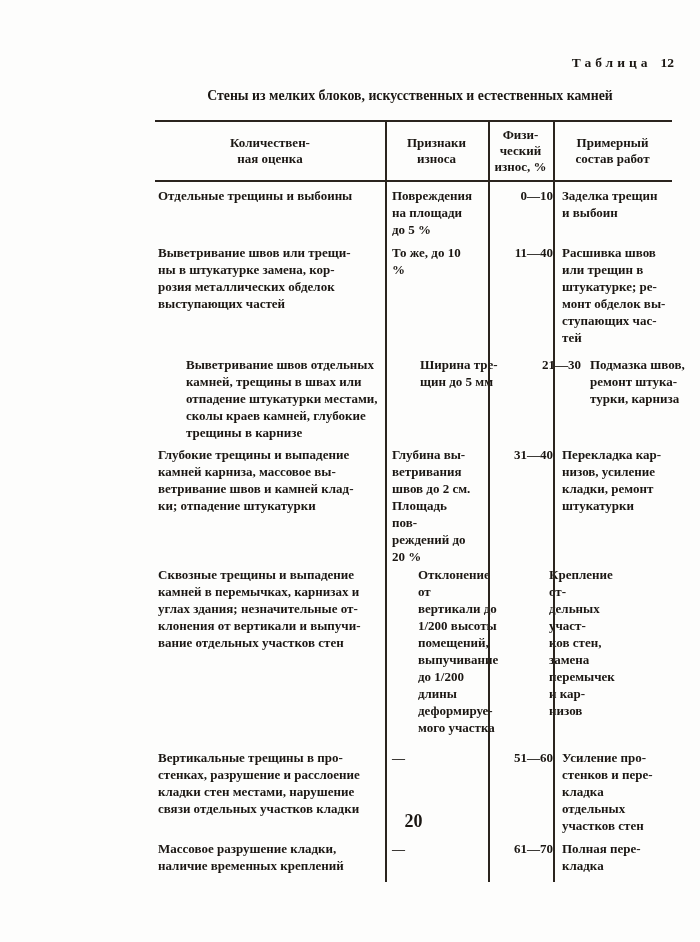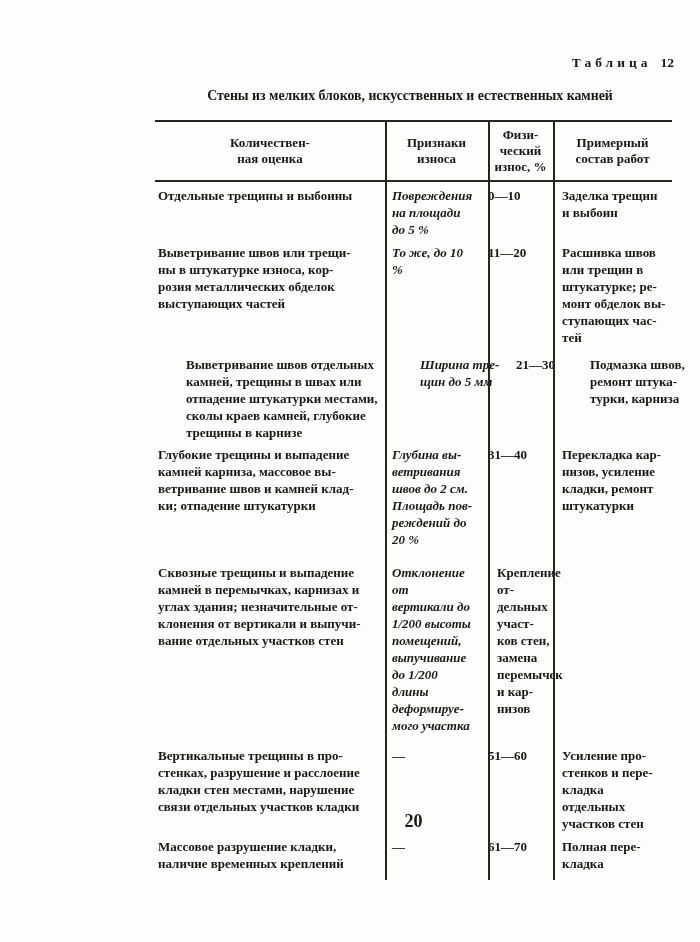--- a/index.html
+++ b/index.html
@@ -39,28 +39,28 @@
   .thead .cell {
     display: flex; align-items: center; justify-content: center;
     text-align: center; white-space: pre-line;
     padding: 4px 5px; font-size: 13px; line-height: 16px; font-weight: 700;
   }
   .body-row .cell {
     white-space: pre-line;
     font-size: 13px; line-height: 17px; font-weight: 700;
   }
   .c-signs  { padding: 0 4px 0 3px; }
-  .c-assess { padding: 0 13px 0 7px; font-style: italic; }
-  .c-wear   { text-align: left; }
+  .c-assess { padding: 0 13px 0 7px; }
+  .c-wear   { text-align: right; }
   .c-works  { padding: 0 2px 0 9px; }
   .r1 { margin-top: 5px; }
   .r2 { margin-top: 6px; }
   .r3 { margin-top: 10px; margin-left: 28px; }
   .r4 { margin-top: 5px; }
-  .r5 { margin-top: 16px; }
+  .r5 { margin-top: 1px; gap: 26px; }
   .r6 { margin-top: 13px; }
   .r7 { margin-top: 6px; margin-bottom: 2px; }
   .page-number {
     position: absolute; top: 811px; left: 155px; width: 517px;
     text-align: center; font-weight: 700; font-size: 18px;
   }
 </style>
 </head>
 <body>
 
@@ -91,26 +91,26 @@
     <div class="cell c-assess">Повреждения
 на площади
 до 5 %</div>
     <div class="cell c-wear">0—10</div>
     <div class="cell c-works">Заделка трещин
 и выбоин</div>
   </div>
 
   <div class="grid-row body-row r2">
     <div class="cell c-signs">Выветривание швов или трещи-
-ны в штукатурке износа, кор-
+ны в штукатурке замена, кор-
 розия металлических обделок
 выступающих частей</div>
     <div class="cell c-assess">То же, до 10
 %</div>
-    <div class="cell c-wear">11—20</div>
+    <div class="cell c-wear">11—40</div>
     <div class="cell c-works">Расшивка швов
 или трещин в
 штукатурке; ре-
 монт обделок вы-
 ступающих час-
 тей</div>
   </div>
 
   <div class="grid-row body-row r3">
     <div class="cell c-signs">Выветривание швов отдельных

